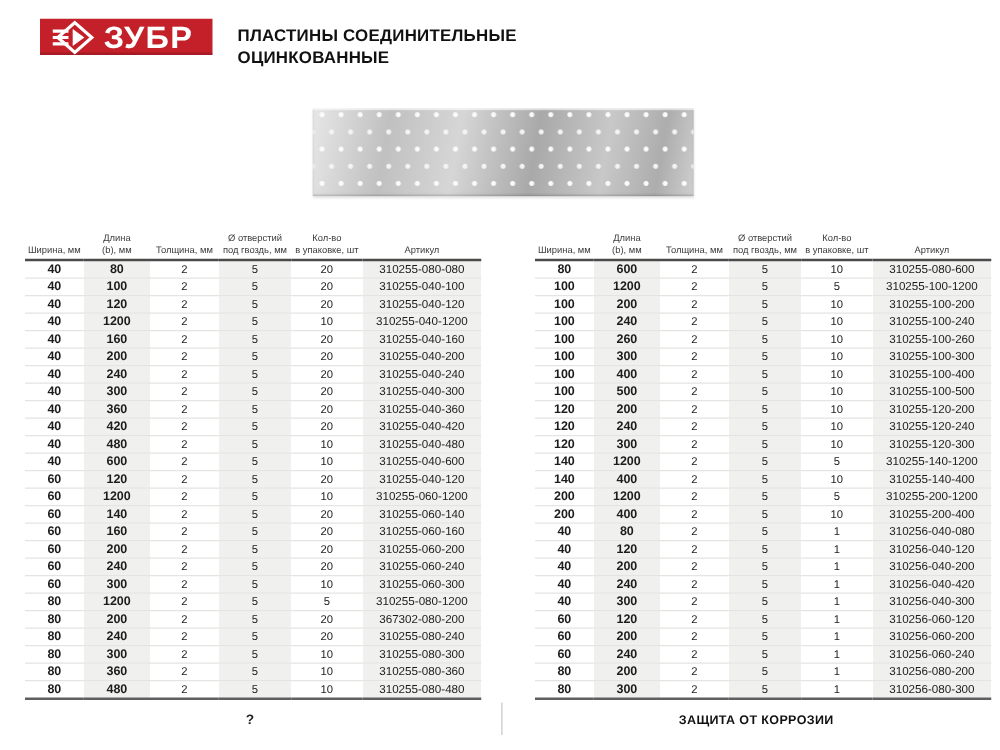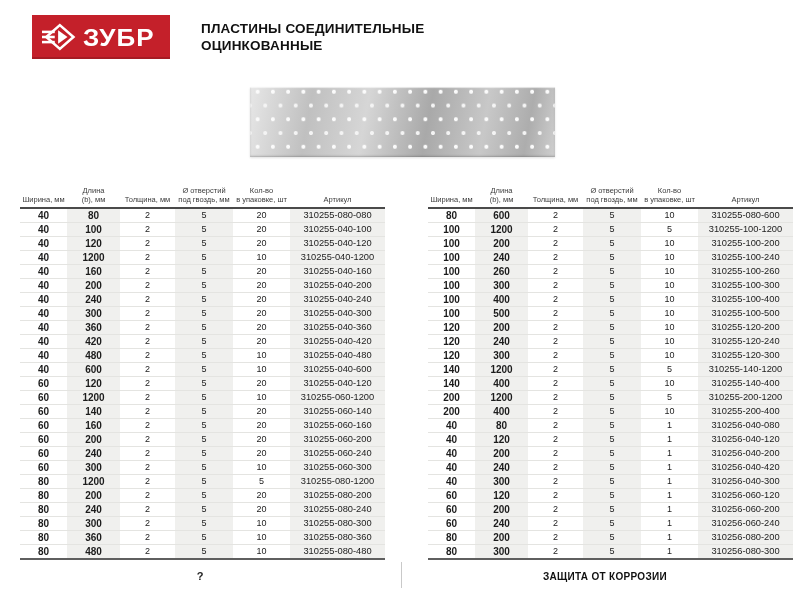--- a/index.html
+++ b/index.html
@@ -3,34 +3,34 @@
 <meta charset="utf-8">
 <style>
   html,body { margin:0; padding:0; }
   .page {
     position:relative; width:800px; height:600px; background:#ffffff;
     font-family:"Liberation Sans", sans-serif; overflow:hidden;
   }
 
   
   .logo {
-    position:absolute; left:32px; top:15px; width:138px; height:44px;
+    position:absolute; left:32px; top:15px; width:138px; height:29px;
     background:#c4202a; display:flex; align-items:center; padding:0 10px;
     box-sizing:border-box; box-shadow:inset 0 -2px 0 rgba(0,0,0,.15);
   }
   .logo-icon { width:34px; height:30px; margin-right:7px; flex:0 0 auto; }
   .logo-text {
     color:#ffffff; font-weight:bold; font-size:26px; letter-spacing:1px;
     line-height:1; transform:scaleY(.95);
   }
   .title {
     position:absolute; left:190px; top:20px; font-weight:bold;
     font-size:13.5px; line-height:17px; color:#111; letter-spacing:.2px;
   }
-  .title span { display:block;margin-left:11px; }
+  .title span { display:block; }
 
   
   .plate {
     position:absolute; left:250px; top:87px; width:305px; height:70px;
     background-image:
       radial-gradient(circle, #fbfbfb 1.6px, rgba(255,255,255,0) 2.4px),
       radial-gradient(circle, #f4f4f4 1.6px, rgba(255,255,255,0) 2.4px),
       linear-gradient(100deg,#e7e7e7 0%,#c0c0c0 20%,#d6d6d6 38%,#a9a9a9 58%,#c8c8c8 76%,#adadad 90%,#cfcfcf 100%);
     background-size:15.25px 27.5px, 15.25px 27.5px, 100% 100%;
     background-position:0px -9px, 7.6px 4.8px, 0 0;
@@ -290,21 +290,21 @@
           <td>5</td>
           <td>5</td>
           <td>310255-080-1200</td>
         </tr>
         <tr>
           <td>80</td>
           <td>200</td>
           <td>2</td>
           <td>5</td>
           <td>20</td>
-          <td>310255-080-200</td>
+          <td>367302-080-200</td>
         </tr>
         <tr>
           <td>80</td>
           <td>240</td>
           <td>2</td>
           <td>5</td>
           <td>20</td>
           <td>310255-080-240</td>
         </tr>
         <tr>

